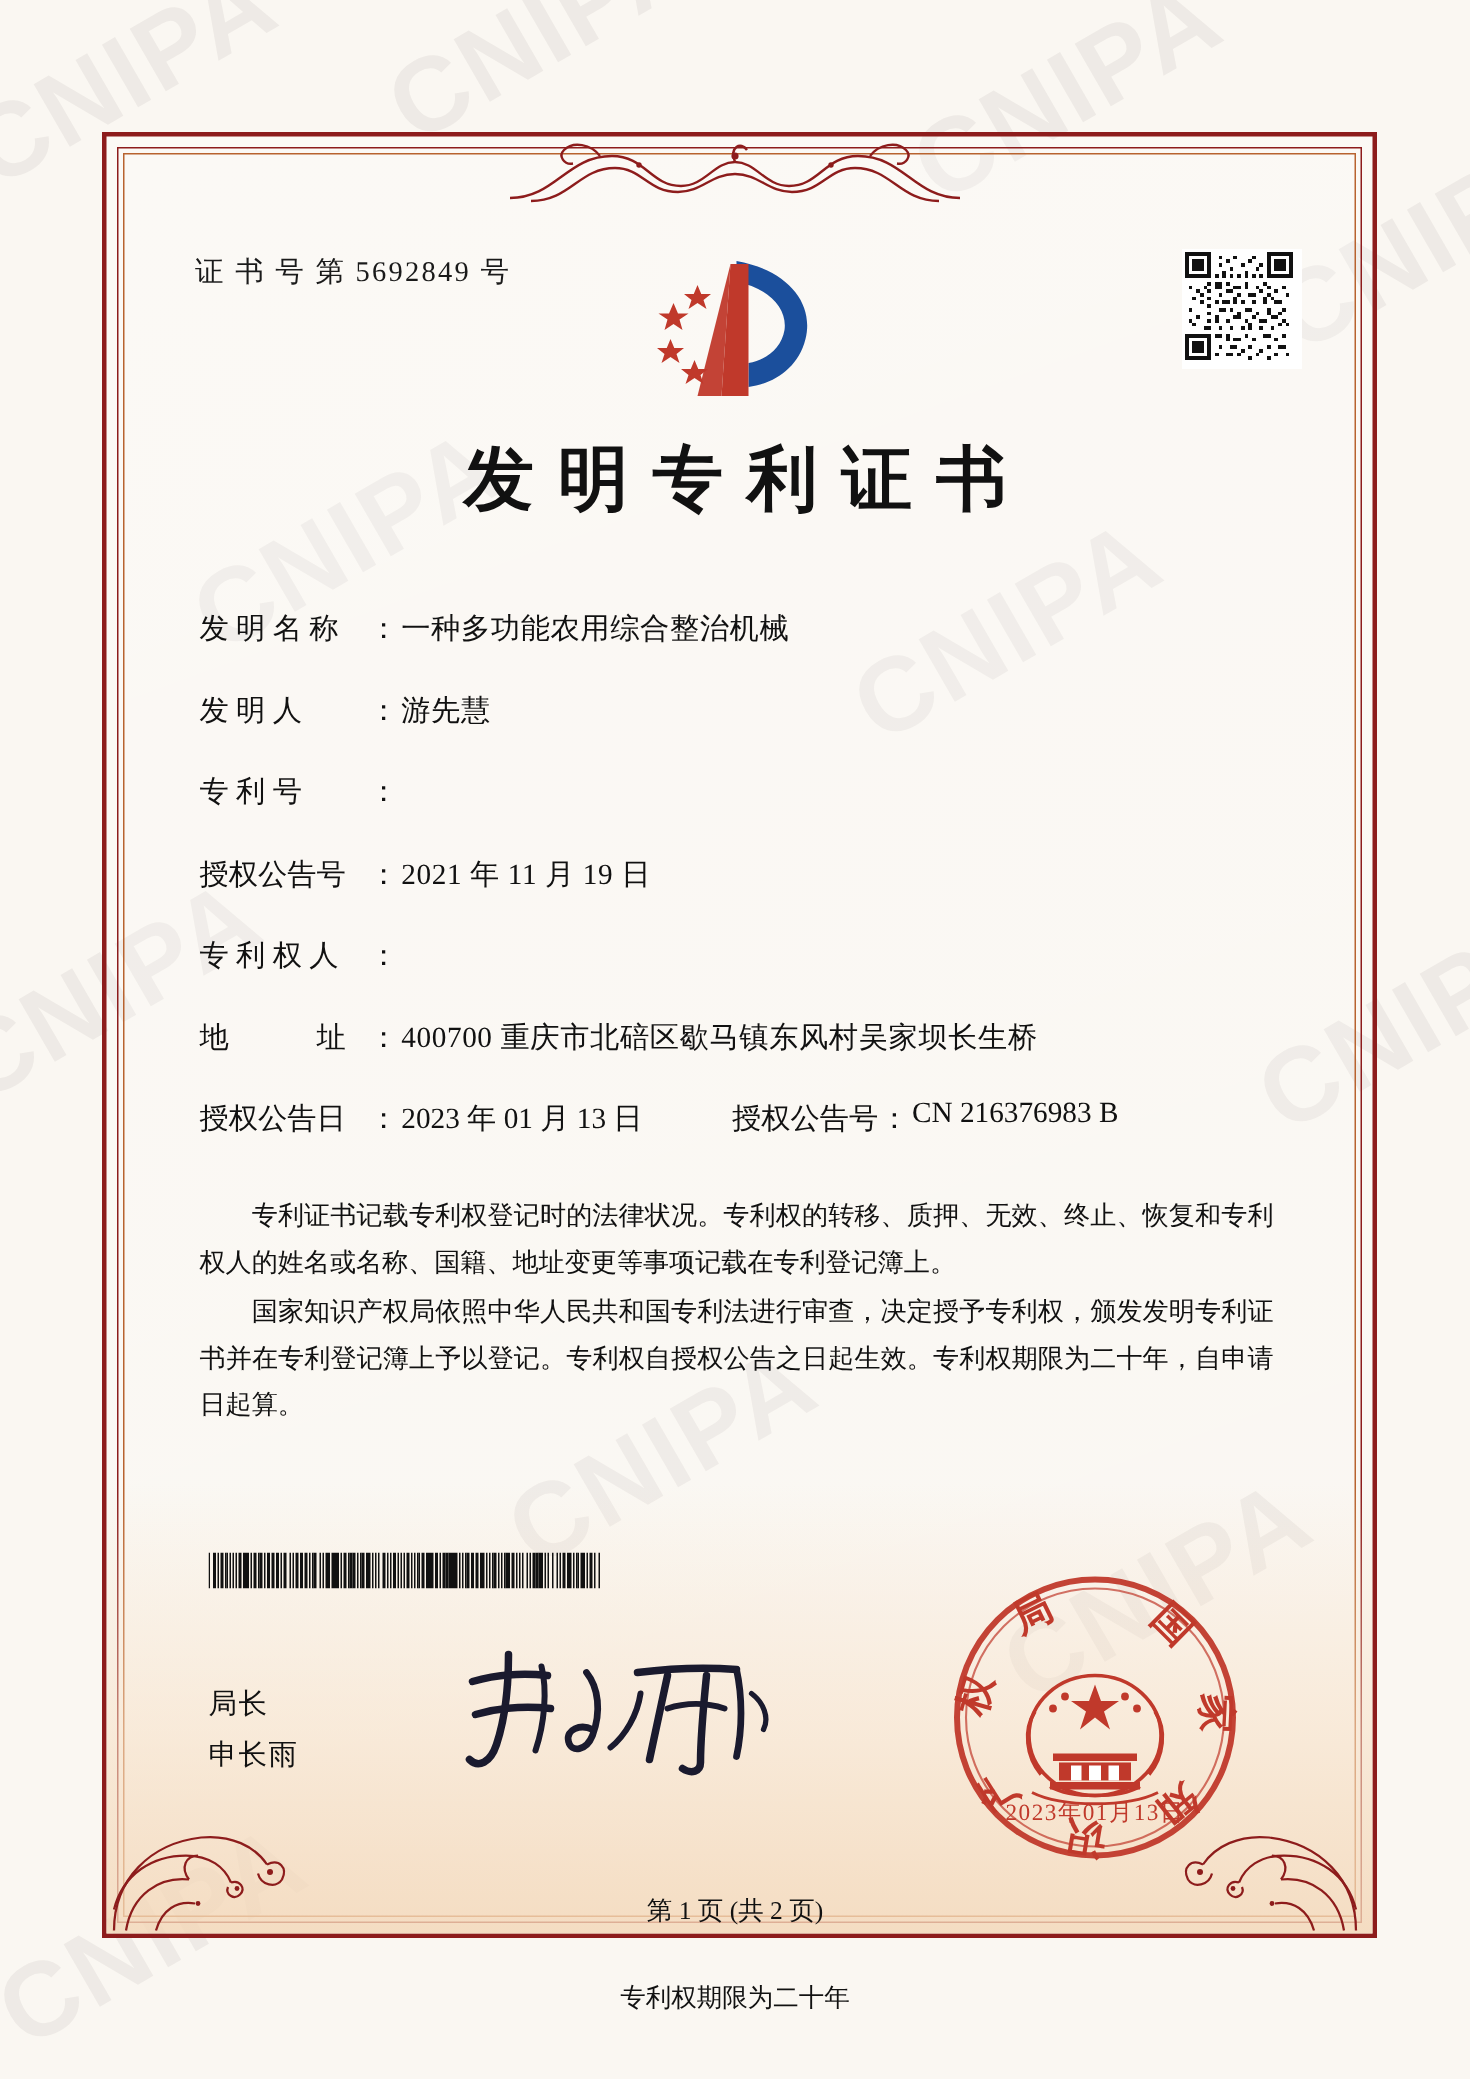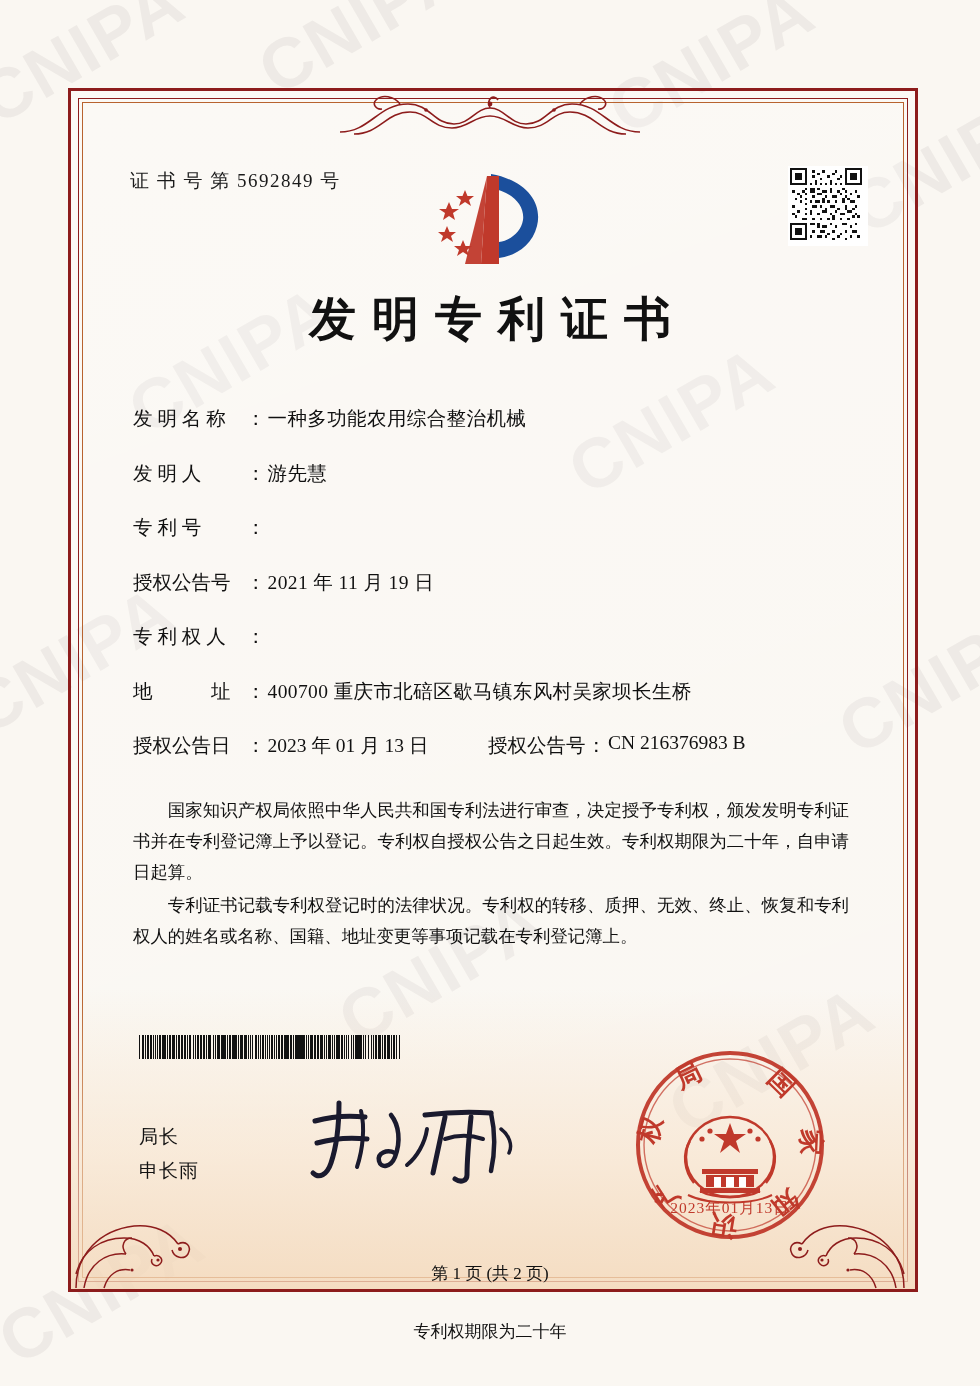--- a/index.html
+++ b/index.html
@@ -297,22 +297,22 @@
       </div>
       <div class="right">
         <span>授权公告号</span>
         <span class="f-colon">：</span>
         <span class="mono">CN 216376983 B</span>
       </div>
     </div>
   </div>
 
   <div class="paras">
+    <p>专利证书记载专利权登记时的法律状况。专利权的转移、质押、无效、终止、恢复和专利权人的姓名或名称、国籍、地址变更等事项记载在专利登记簿上。</p>
     <p>国家知识产权局依照中华人民共和国专利法进行审查，决定授予专利权，颁发发明专利证书并在专利登记簿上予以登记。专利权自授权公告之日起生效。专利权期限为二十年，自申请日起算。</p>
-    <p>专利证书记载专利权登记时的法律状况。专利权的转移、质押、无效、终止、恢复和专利权人的姓名或名称、国籍、地址变更等事项记载在专利登记簿上。</p>
   </div>
 
   <div class="barcode" id="barcode">
       <i style="width:2px"></i>
       <i style="width:2px;background:transparent"></i>
       <i style="width:3px"></i>
       <i style="width:2px;background:transparent"></i>
       <i style="width:1px"></i>
       <i style="width:2px;background:transparent"></i>
       <i style="width:3px"></i>

